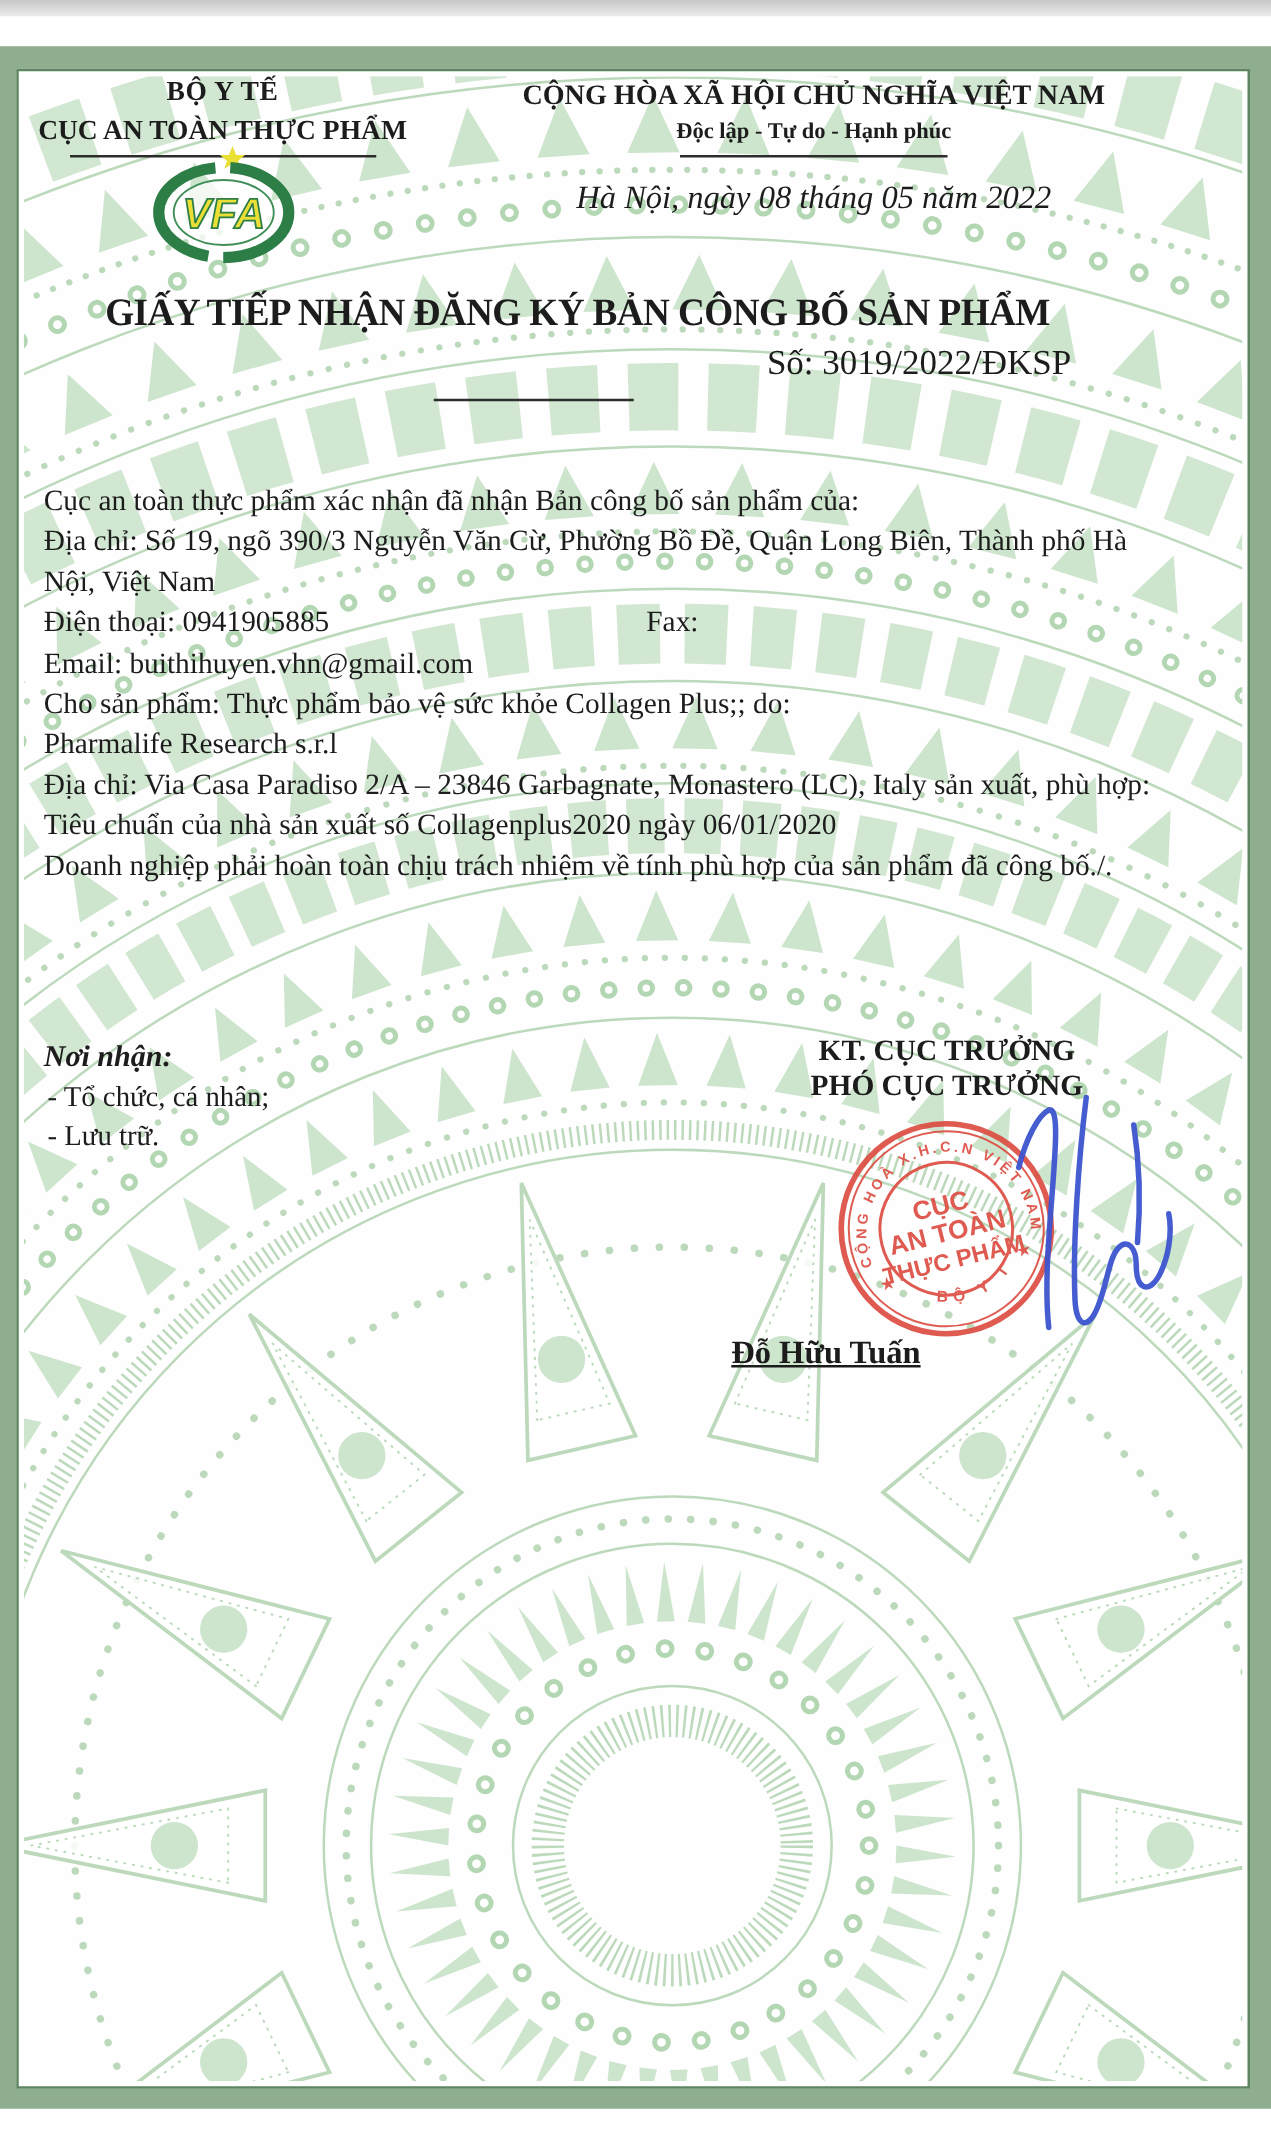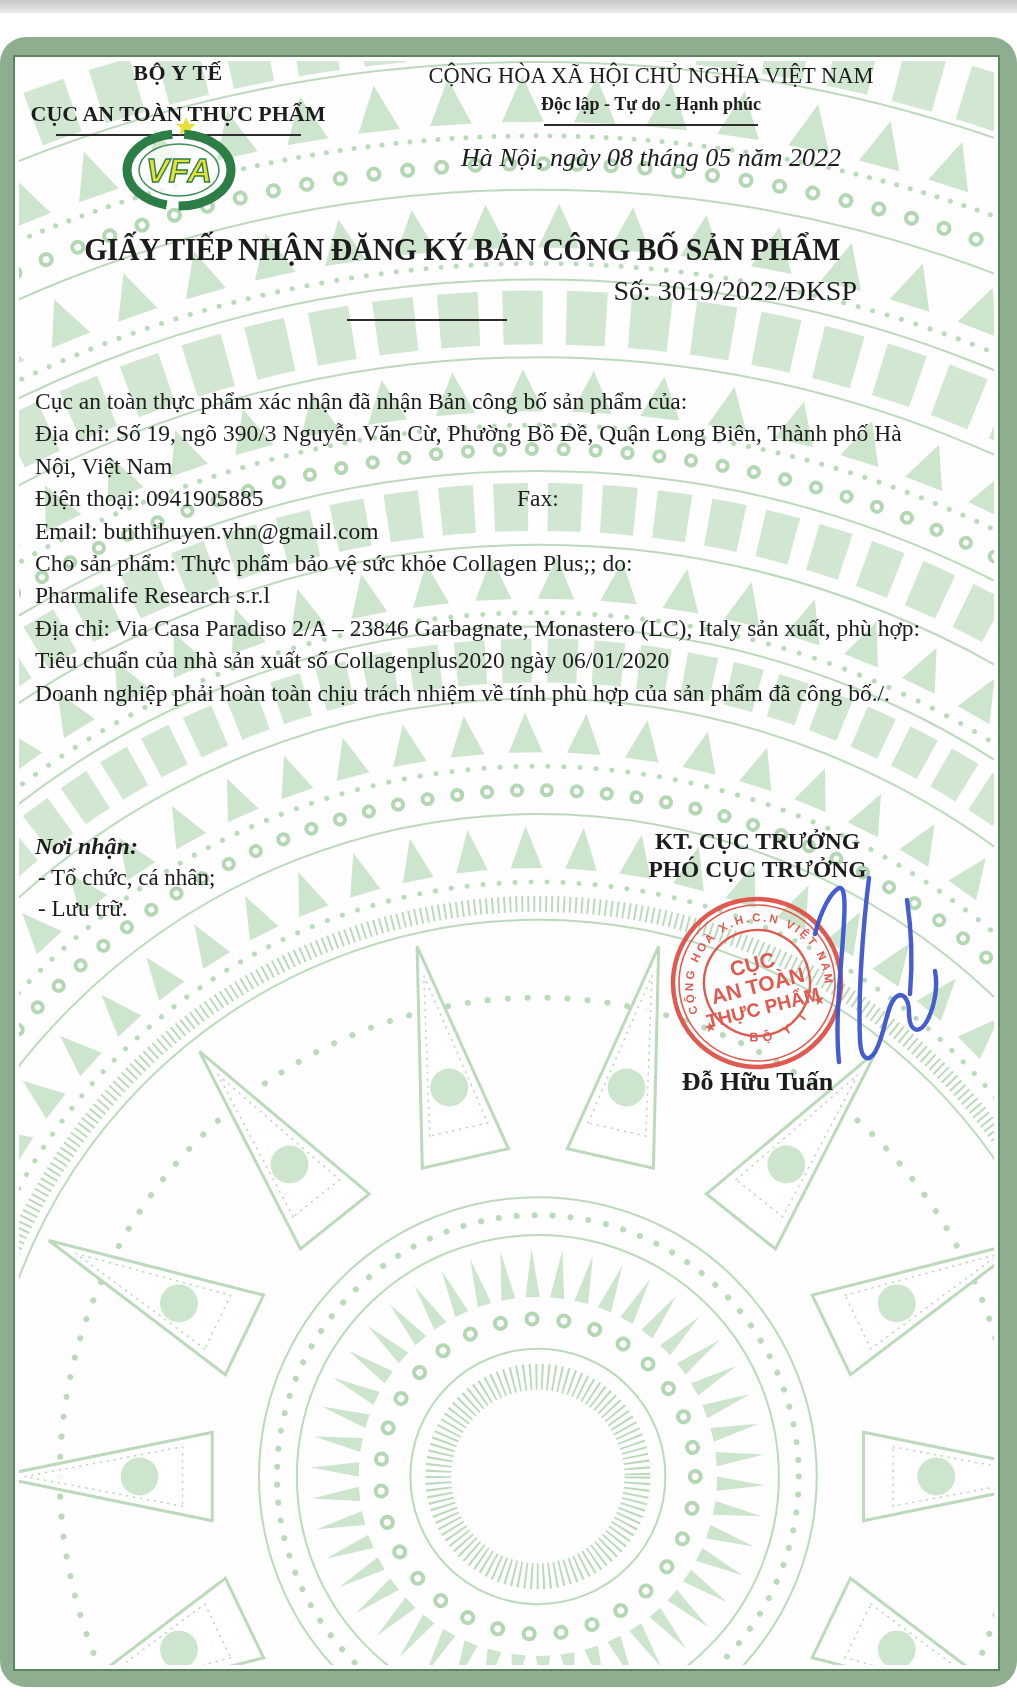--- a/index.html
+++ b/index.html
@@ -1,56 +1,56 @@
 <!DOCTYPE html>
 <html><head>
 <meta charset="utf-8">
 <style>
   html,body{margin:0;padding:0;background:#fff;}
   .screen{position:relative;width:1017px;height:1703px;overflow:hidden;background:#fff;
           font-family:"Liberation Serif","DejaVu Serif",serif;color:#1c1c1c;}
   .top-bar{position:absolute;left:0;top:0;width:100%;height:13px;
            background:linear-gradient(#c7c7c7,#ececec);}
-  .doc{position:absolute;left:0;top:37px;width:1017px;height:1650px;background:#8fae90;border-radius:26px;}
+  .doc{position:absolute;left:0;top:37px;width:1017px;height:1650px;background:#8fae90;}
   .paper{position:absolute;left:13px;top:18px;right:17px;bottom:16px;
          background:#fdfefd;border:2px solid #5d8560;}
   .pattern{position:absolute;inset:4px;overflow:hidden;}
   .pattern svg{display:block;width:100%;height:100%;}
   .content{position:absolute;left:-13px;top:-18px;width:1017px;height:1650px;}
 
   .hdr-left{position:absolute;left:36px;top:41px;width:310px;text-align:center;}
   .hdr-left .l1{font-size:22px;font-weight:bold;letter-spacing:.5px;}
-  .hdr-left .l2{font-size:22px;font-weight:bold;margin-top:15px;}
+  .hdr-left .l2{font-size:22px;font-weight:bold;margin-top:5px;}
   .hdr-left .rule{width:245px;height:2px;background:#2c2c2c;margin:7px auto 0;}
   .logo{position:absolute;left:119px;top:96px;width:146px;height:96px;}
 
   .hdr-right{position:absolute;left:388px;top:44px;width:552px;text-align:center;}
-  .hdr-right .l1{font-size:22.5px;font-weight:normal;}
+  .hdr-right .l1{font-size:22.5px;font-weight:bold;}
   .hdr-right .l2{font-size:18px;font-weight:bold;margin-top:5px;}
   .hdr-right .rule{width:214px;height:2px;background:#2c2c2c;margin:9px auto 0;}
   .hdr-right .date{font-size:26px;font-style:italic;margin-top:17px;}
 
   .title-block{position:absolute;left:10px;top:213px;width:860px;text-align:right;}
   .doc-title{font-size:31px;font-weight:bold;letter-spacing:-.5px;transform:scaleX(.96);transform-origin:center;}
   .doc-no{font-size:28px;margin-top:7px;}
   .title-block .rule{width:160px;height:2px;background:#2c2c2c;margin:12px auto 0;}
 
   .body-text{position:absolute;left:48px;top:366px;width:889px;font-size:23.5px;line-height:32.4px;}
   .body-text p{margin:0;}
   .phone-row{position:relative;}
   .fax{position:absolute;left:482px;top:0;}
 
   .recipients{position:absolute;left:48px;top:812px;font-size:23px;line-height:31px;}
   .recipients .lbl{font-weight:bold;font-style:italic;font-size:24px;}
   .recipients .itm{padding-left:3px;}
 
   .sign-block{position:absolute;left:598px;top:808px;width:345px;text-align:center;
               font-size:23.5px;font-weight:bold;line-height:28px;}
-  .signer-name{position:absolute;left:598px;top:1048px;width:345px;text-align:center;
-               font-size:26px;font-weight:bold;}
+  .signer-name{position:absolute;left:598px;top:1048px;width:345px;text-align:left;
+               font-size:26px;font-weight:bold;text-decoration:underline;}
   .stamp{position:absolute;left:668px;top:862px;width:204px;height:204px;}
   .signature{position:absolute;left:770px;top:815px;width:195px;height:245px;}
 </style>
 </head>
 <body>
 
 <div class="screen">
   <div class="top-bar"></div>
 
   <div class="doc">

